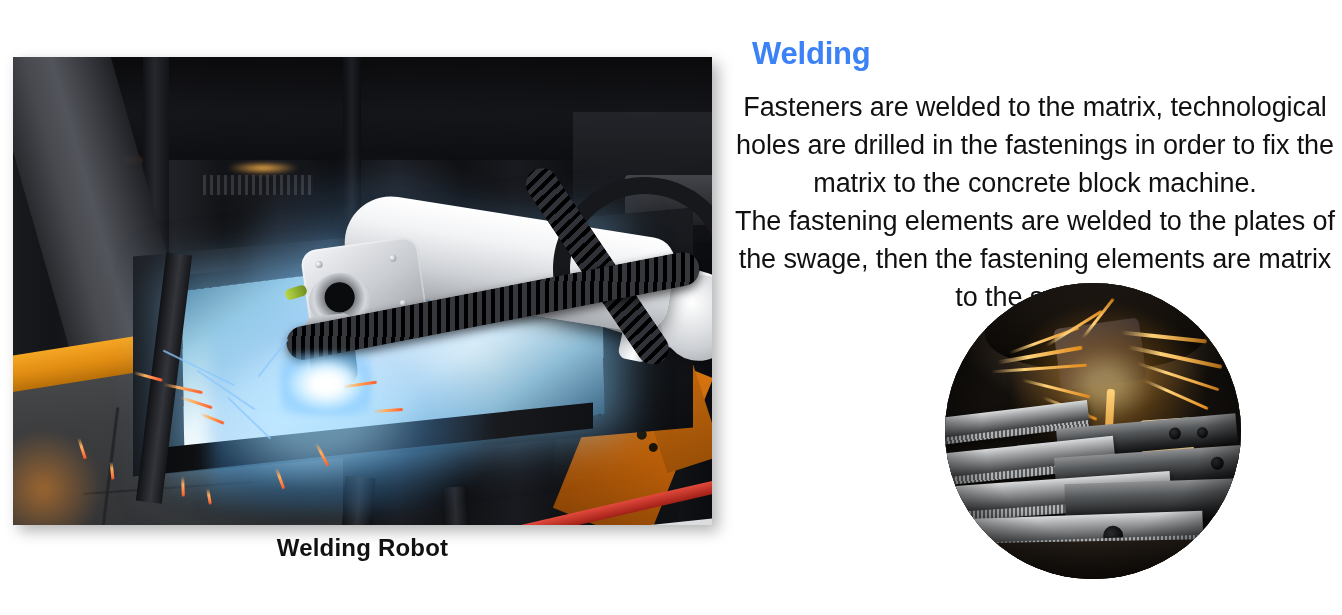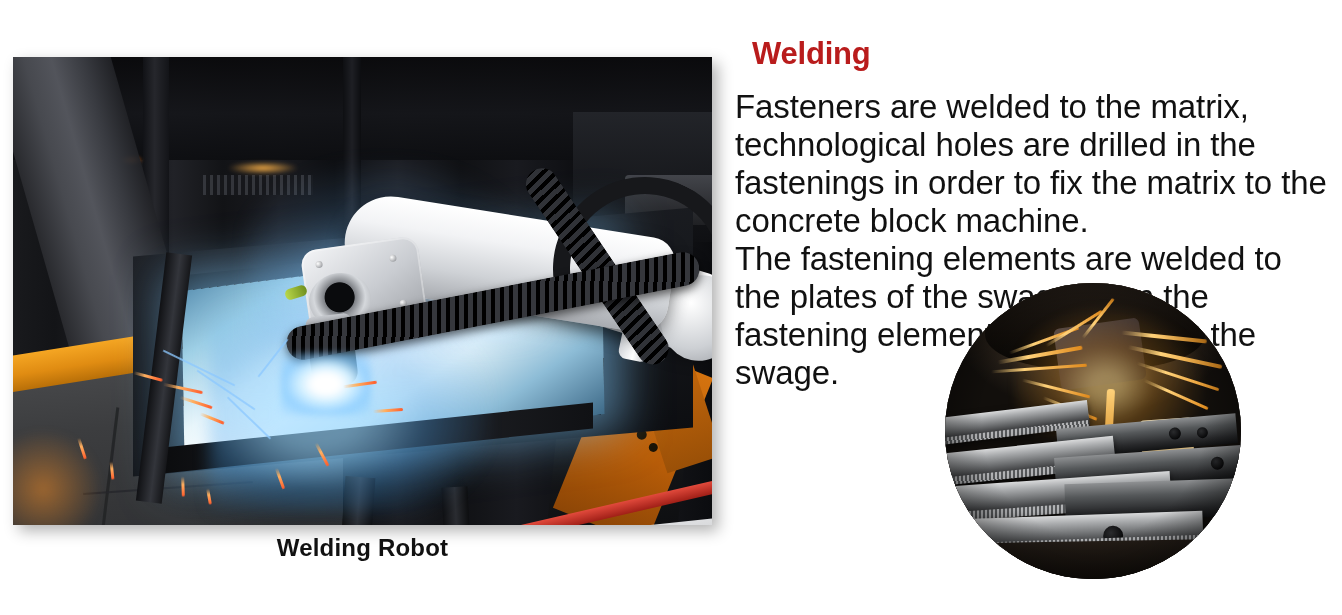--- a/index.html
+++ b/index.html
@@ -342,32 +342,33 @@
     top: 0;
     width: 600px;
     height: 615px;
   }
   #welding-heading {
     position:absolute;
     left: 17px;
     top: 36px;
     font-size: 31px;
     font-weight: bold;
-    color: #b91c1c;
+    color: #3b82f6;
     letter-spacing: -0.2px;
   }
   #welding-body {
     position:absolute;
     left: 0px;
     top: 88px;
     width: 600px;
-    font-size: 33px;
+    font-size: 27px;
     line-height: 38px;
     color: #111111;
     letter-spacing: -0.1px;
+    text-align: center;
   }
   #welding-body p { margin:0; }
 
   
   #circle-photo {
     position:absolute;
     left: 210px;      
     top: 283px;
     width: 296px;
     height: 296px;

